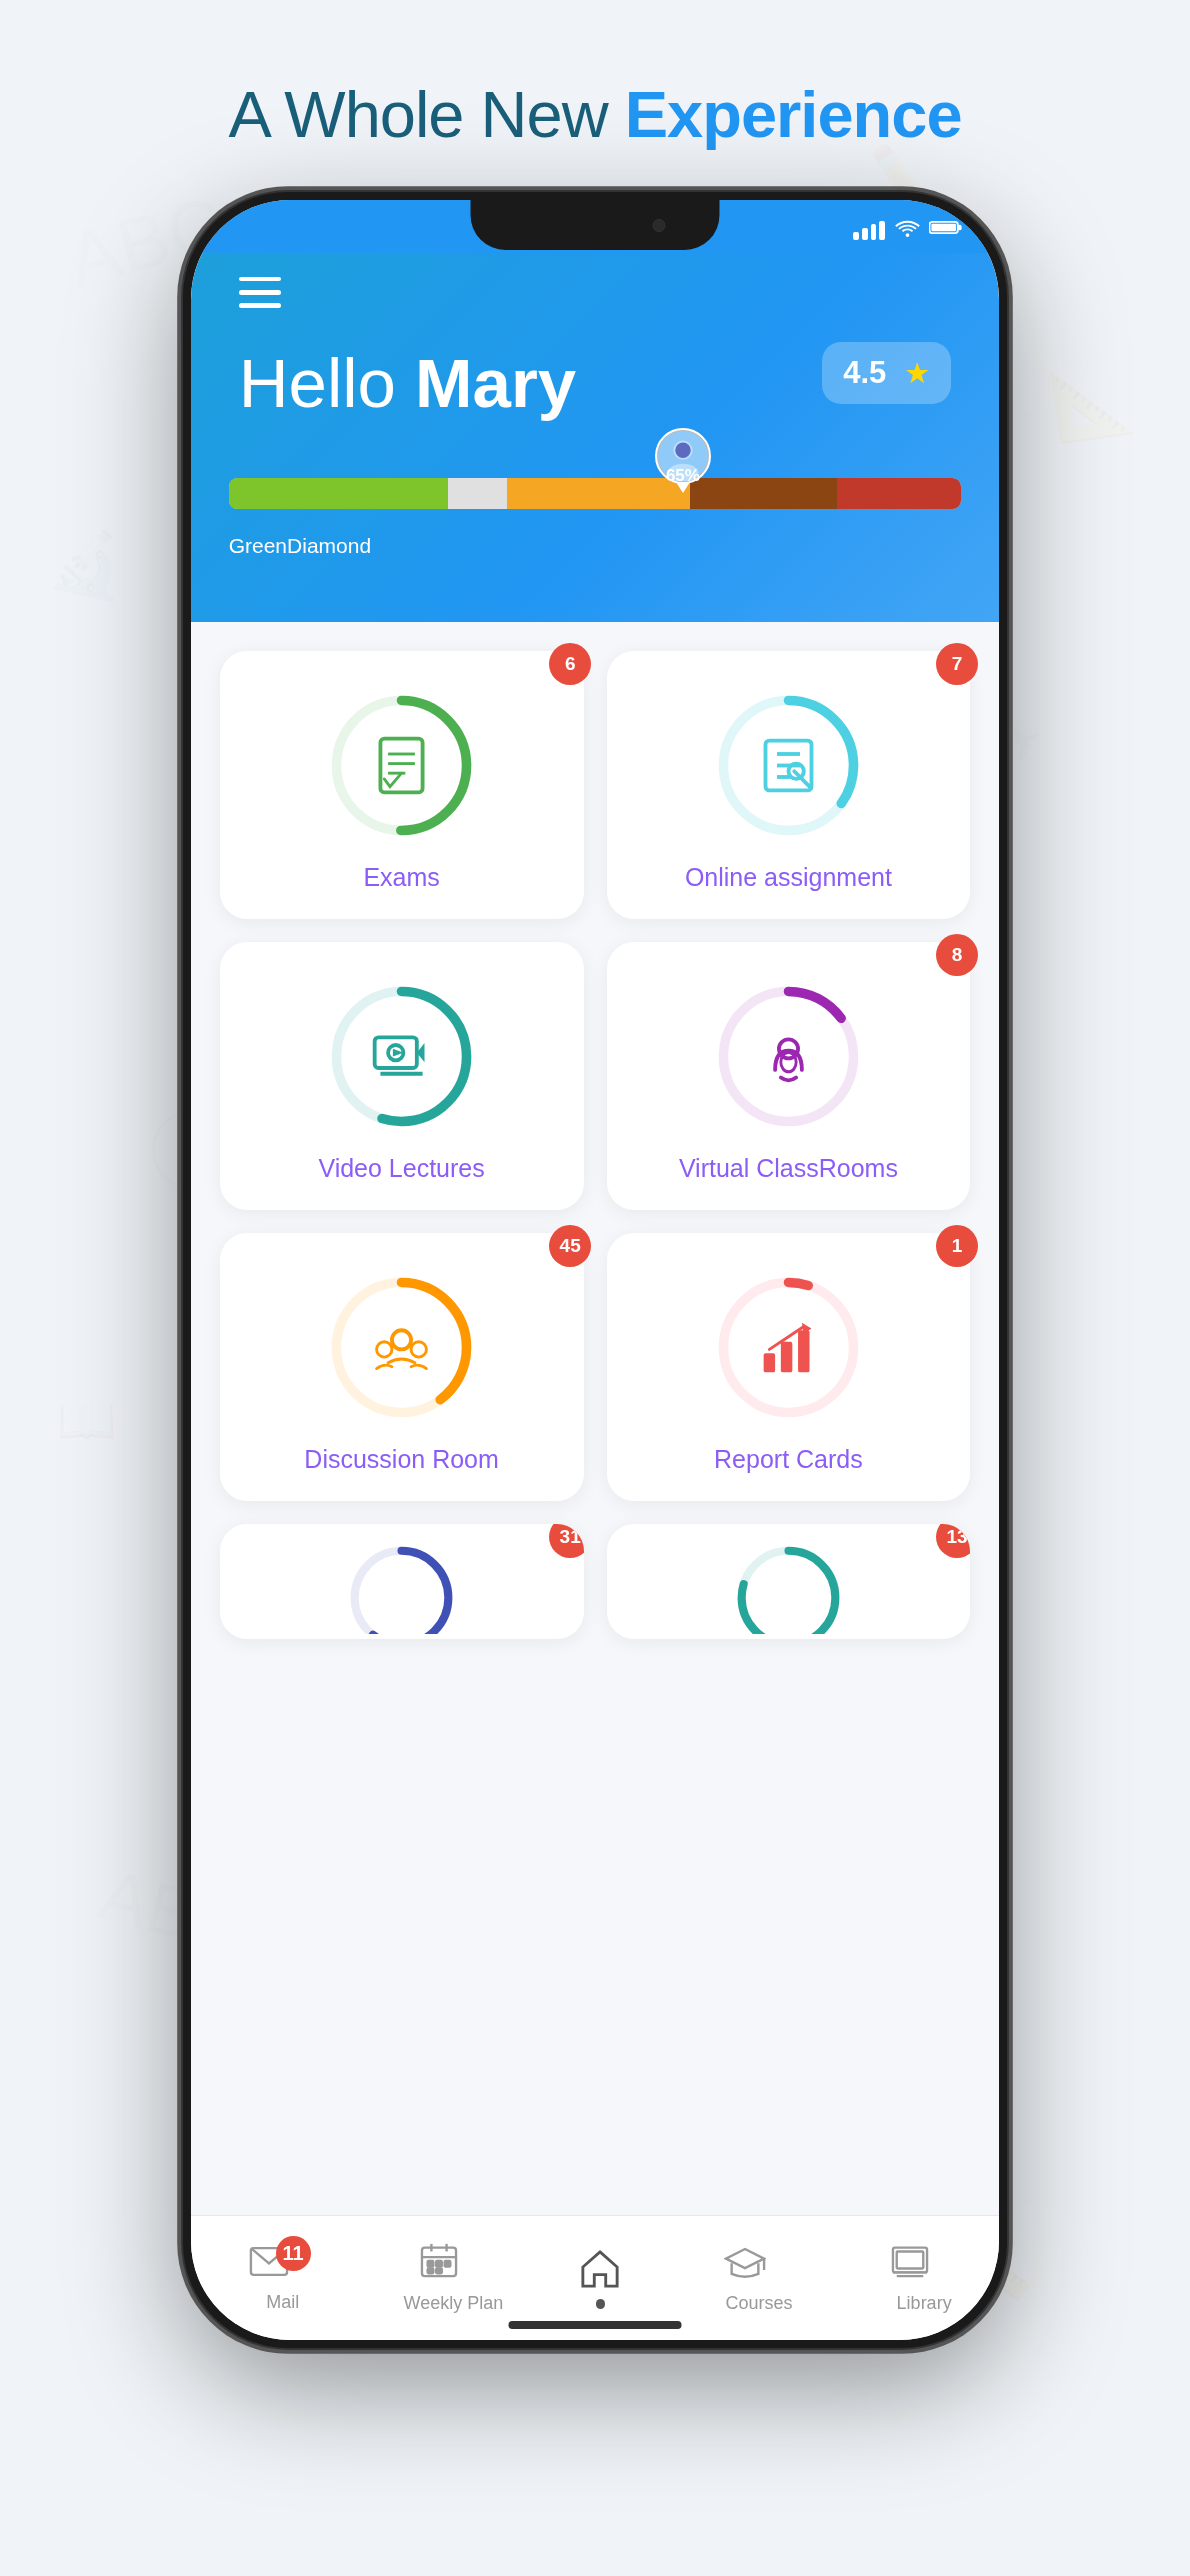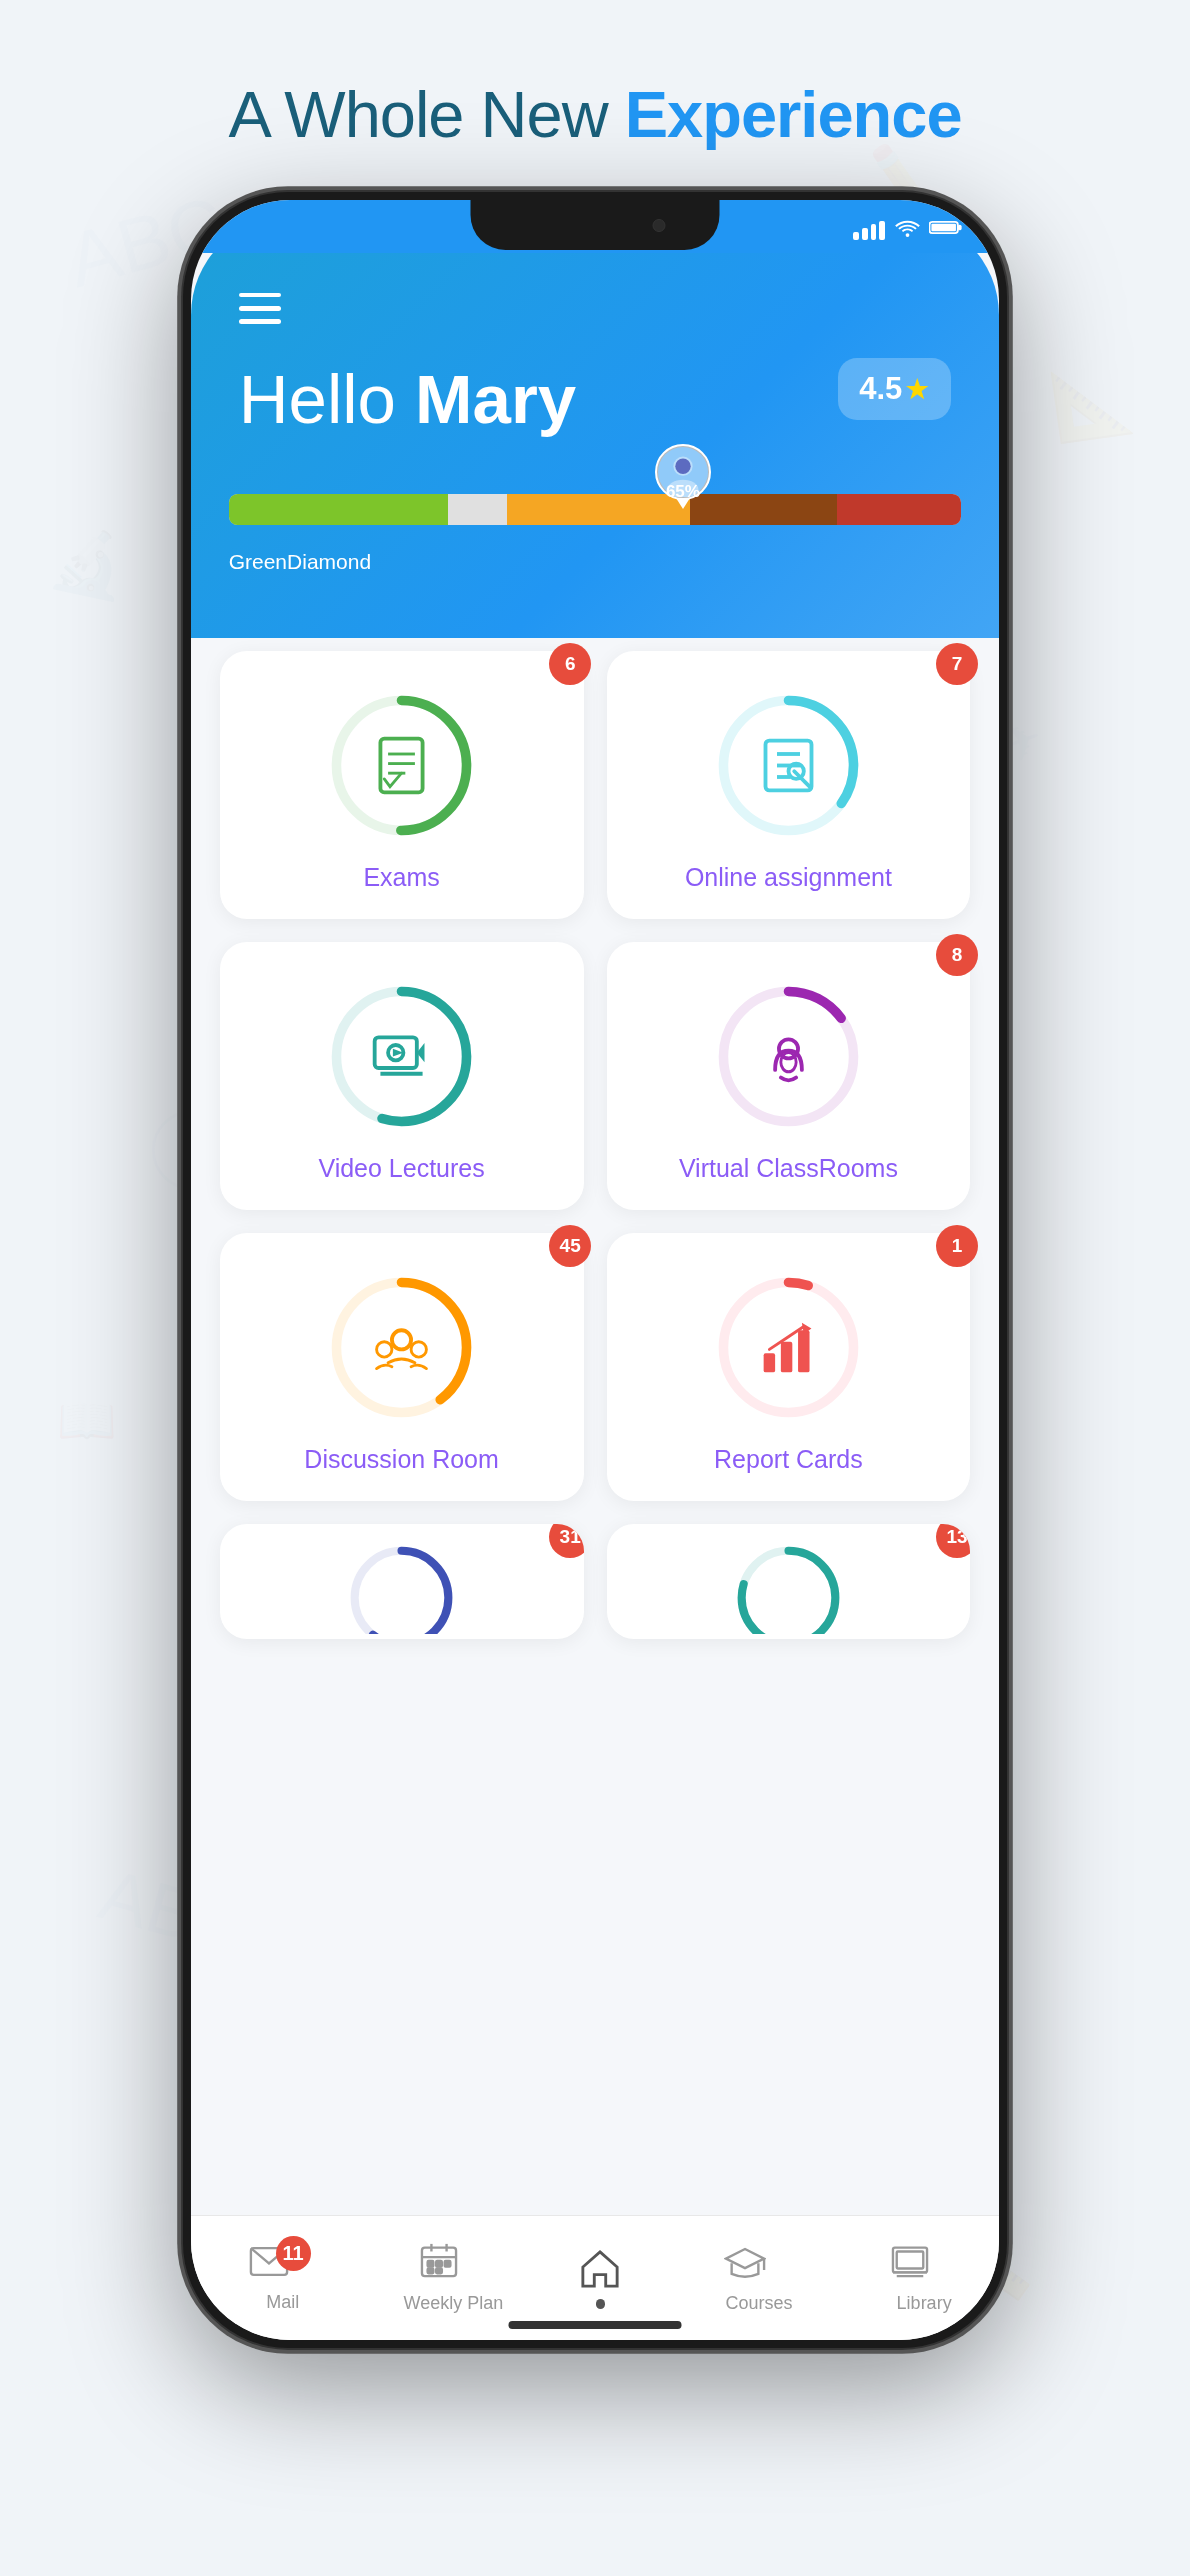--- a/index.html
+++ b/index.html
@@ -145,21 +145,21 @@
       border-radius: 1.9px;
     }
     .wifi-icon, .battery-icon {
       color: white;
       font-size: 19px;
     }
 
     
     .header-area {
       position: absolute;
-      top: 16px;
+      top: 0;
       left: 0; right: 0;
       height: 422px;
       background: linear-gradient(135deg, #1da0d8 0%, #2196F3 60%, #42a5f5 100%);
       border-radius: 99px 99px 0 0;
     }
 
     
     .hamburger {
       position: absolute;
       top: 77px;
@@ -193,21 +193,21 @@
     
     .rating-badge {
       position: absolute;
       top: 142px;
       right: 48px;
       background: rgba(255,255,255,0.25);
       border-radius: 19px;
       padding: 13.4px 21px;
       display: flex;
       align-items: center;
-      gap: 2px;
+      gap: 18px;
     }
     .rating-number {
       color: white;
       font-size: 31px;
       font-weight: 700;
     }
     .rating-star {
       color: #FFD700;
       font-size: 29px;
     }

